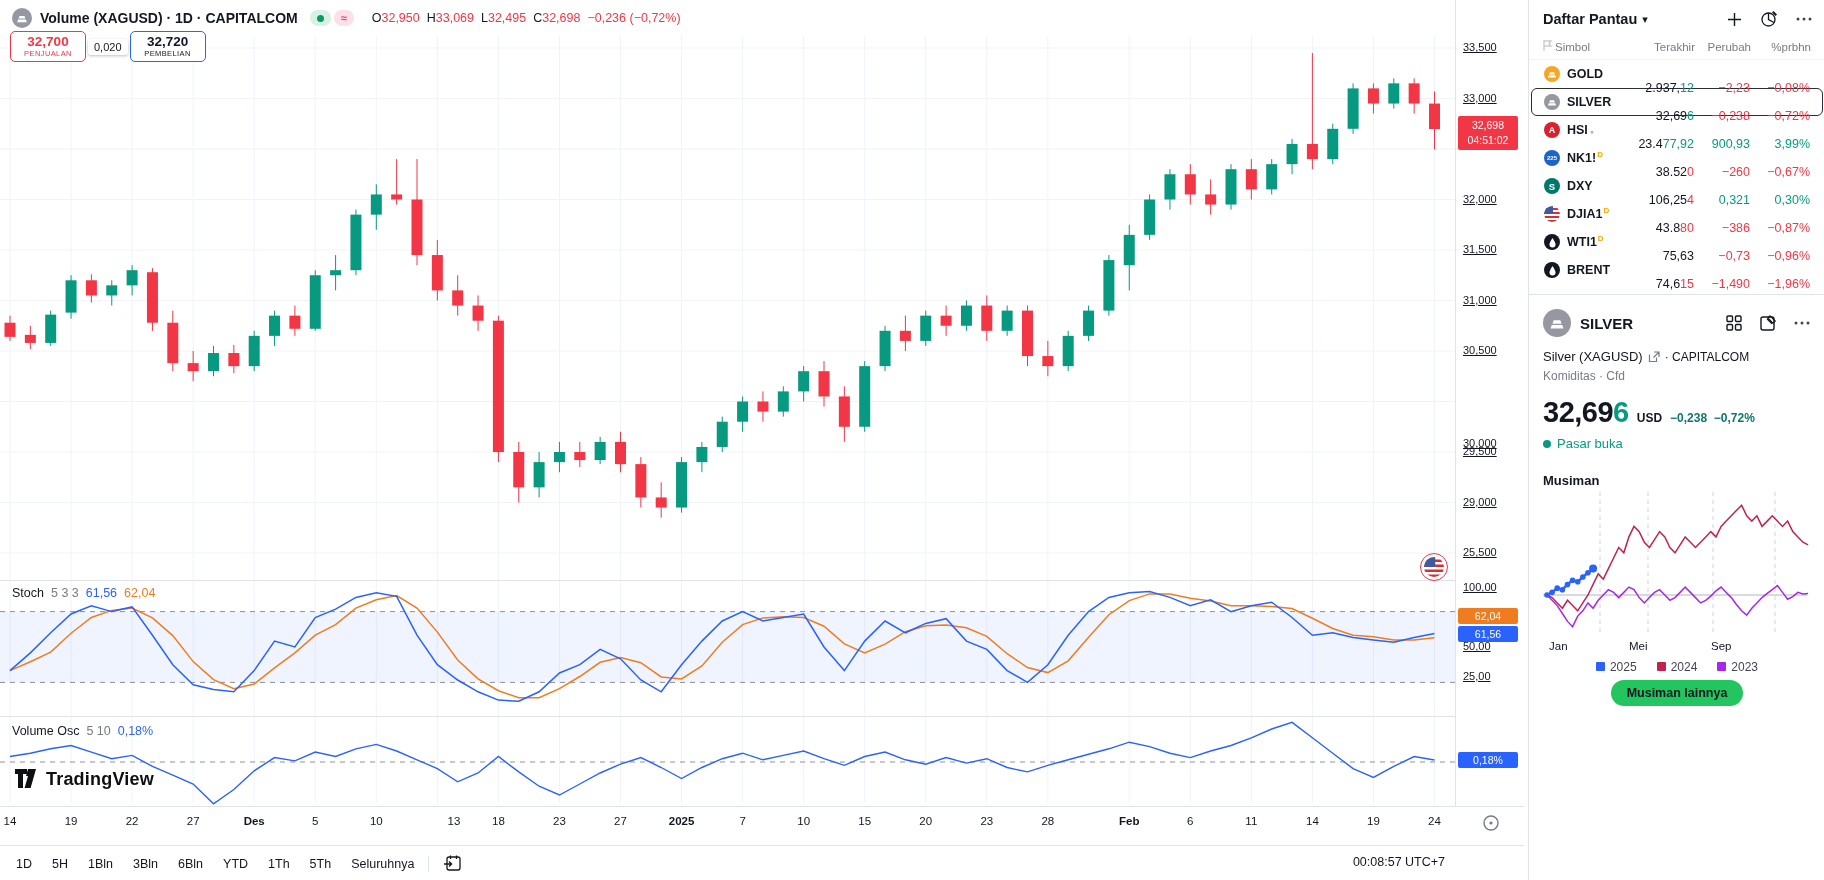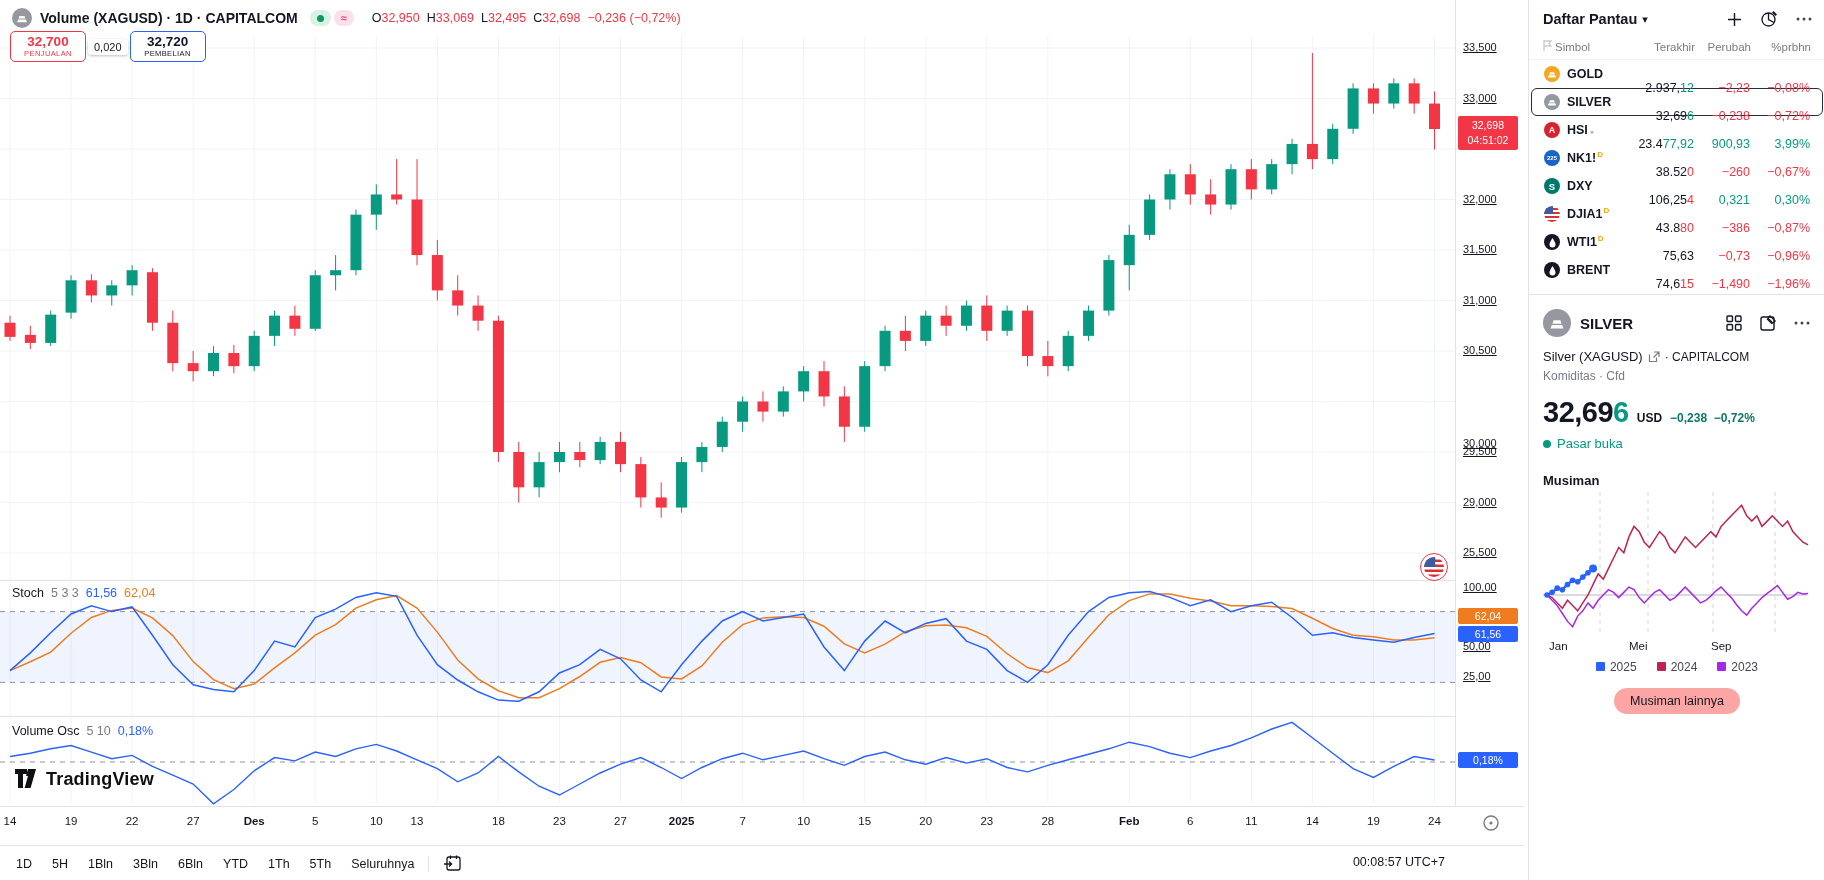--- a/index.html
+++ b/index.html
@@ -87,21 +87,21 @@
   .d-price .acc{color:#089981;}
   .d-cur{font-size:12px;font-weight:700;color:#131722;}
   .d-chg{font-size:12px;font-weight:700;color:#0f766e;}
   .d-status{margin-top:7px;display:flex;align-items:center;gap:6px;color:#089981;font-size:13px;}
   .d-status .sdot{width:8px;height:8px;border-radius:50%;background:#089981;}
   .seas-title{margin-top:22px;font-weight:700;font-size:13px;color:#131722;}
   .seas-wrap{position:relative;height:162px;margin-top:4px;}
   .seas-month{position:absolute;top:148px;font-size:11.5px;color:#131722;}
   .seas-legend{display:flex;justify-content:center;gap:20px;margin-top:6px;font-size:12px;color:#434651;align-items:center;}
   .sw{width:9px;height:9px;display:inline-block;margin-right:5px;border-radius:1px;}
-  .more-btn{display:block;margin:14px auto 0;background:#fca5a5;border:none;border-radius:15px;font-size:12.5px;color:#131722;padding:6px 16px;cursor:pointer;font-family:inherit;}
+  .more-btn{display:block;margin:6px auto 0;background:#22c55e;border:none;border-radius:15px;font-size:12.5px;color:#131722;padding:6px 16px;cursor:pointer;font-family:inherit;font-weight:bold;}
   .ext{display:inline-flex;}
 </style>
 </head>
 <body>
 
 <div class="app">
 
   <div class="chart-area">
     <svg id="chart-svg" width="1455" height="806">
         <line x1="10" y1="36" x2="10" y2="803" stroke="#f0f3fa"></line>
@@ -396,21 +396,21 @@
         <circle cx="10" cy="10" r="7" fill="none" stroke="#787b86" stroke-width="1.4"></circle>
         <circle cx="10" cy="10" r="1.6" fill="#787b86"></circle>
       </svg>
     <div class="tick" style="left: 10px;">14</div>
         <div class="tick" style="left: 71.05px;">19</div>
         <div class="tick" style="left: 132.1px;">22</div>
         <div class="tick" style="left: 193.15px;">27</div>
         <div class="tick b" style="left: 254.2px;">Des</div>
         <div class="tick" style="left: 315.25px;">5</div>
         <div class="tick" style="left: 376.3px;">10</div>
-        <div class="tick" style="left: 417px;">13</div>
+        <div class="tick" style="left: 454px;">13</div>
         <div class="tick" style="left: 498.4px;">18</div>
         <div class="tick" style="left: 559.45px;">23</div>
         <div class="tick" style="left: 620.5px;">27</div>
         <div class="tick b" style="left: 681.55px;">2025</div>
         <div class="tick" style="left: 742.6px;">7</div>
         <div class="tick" style="left: 803.65px;">10</div>
         <div class="tick" style="left: 864.7px;">15</div>
         <div class="tick" style="left: 925.75px;">20</div>
         <div class="tick" style="left: 986.8px;">23</div>
         <div class="tick" style="left: 1047.85px;">28</div>

